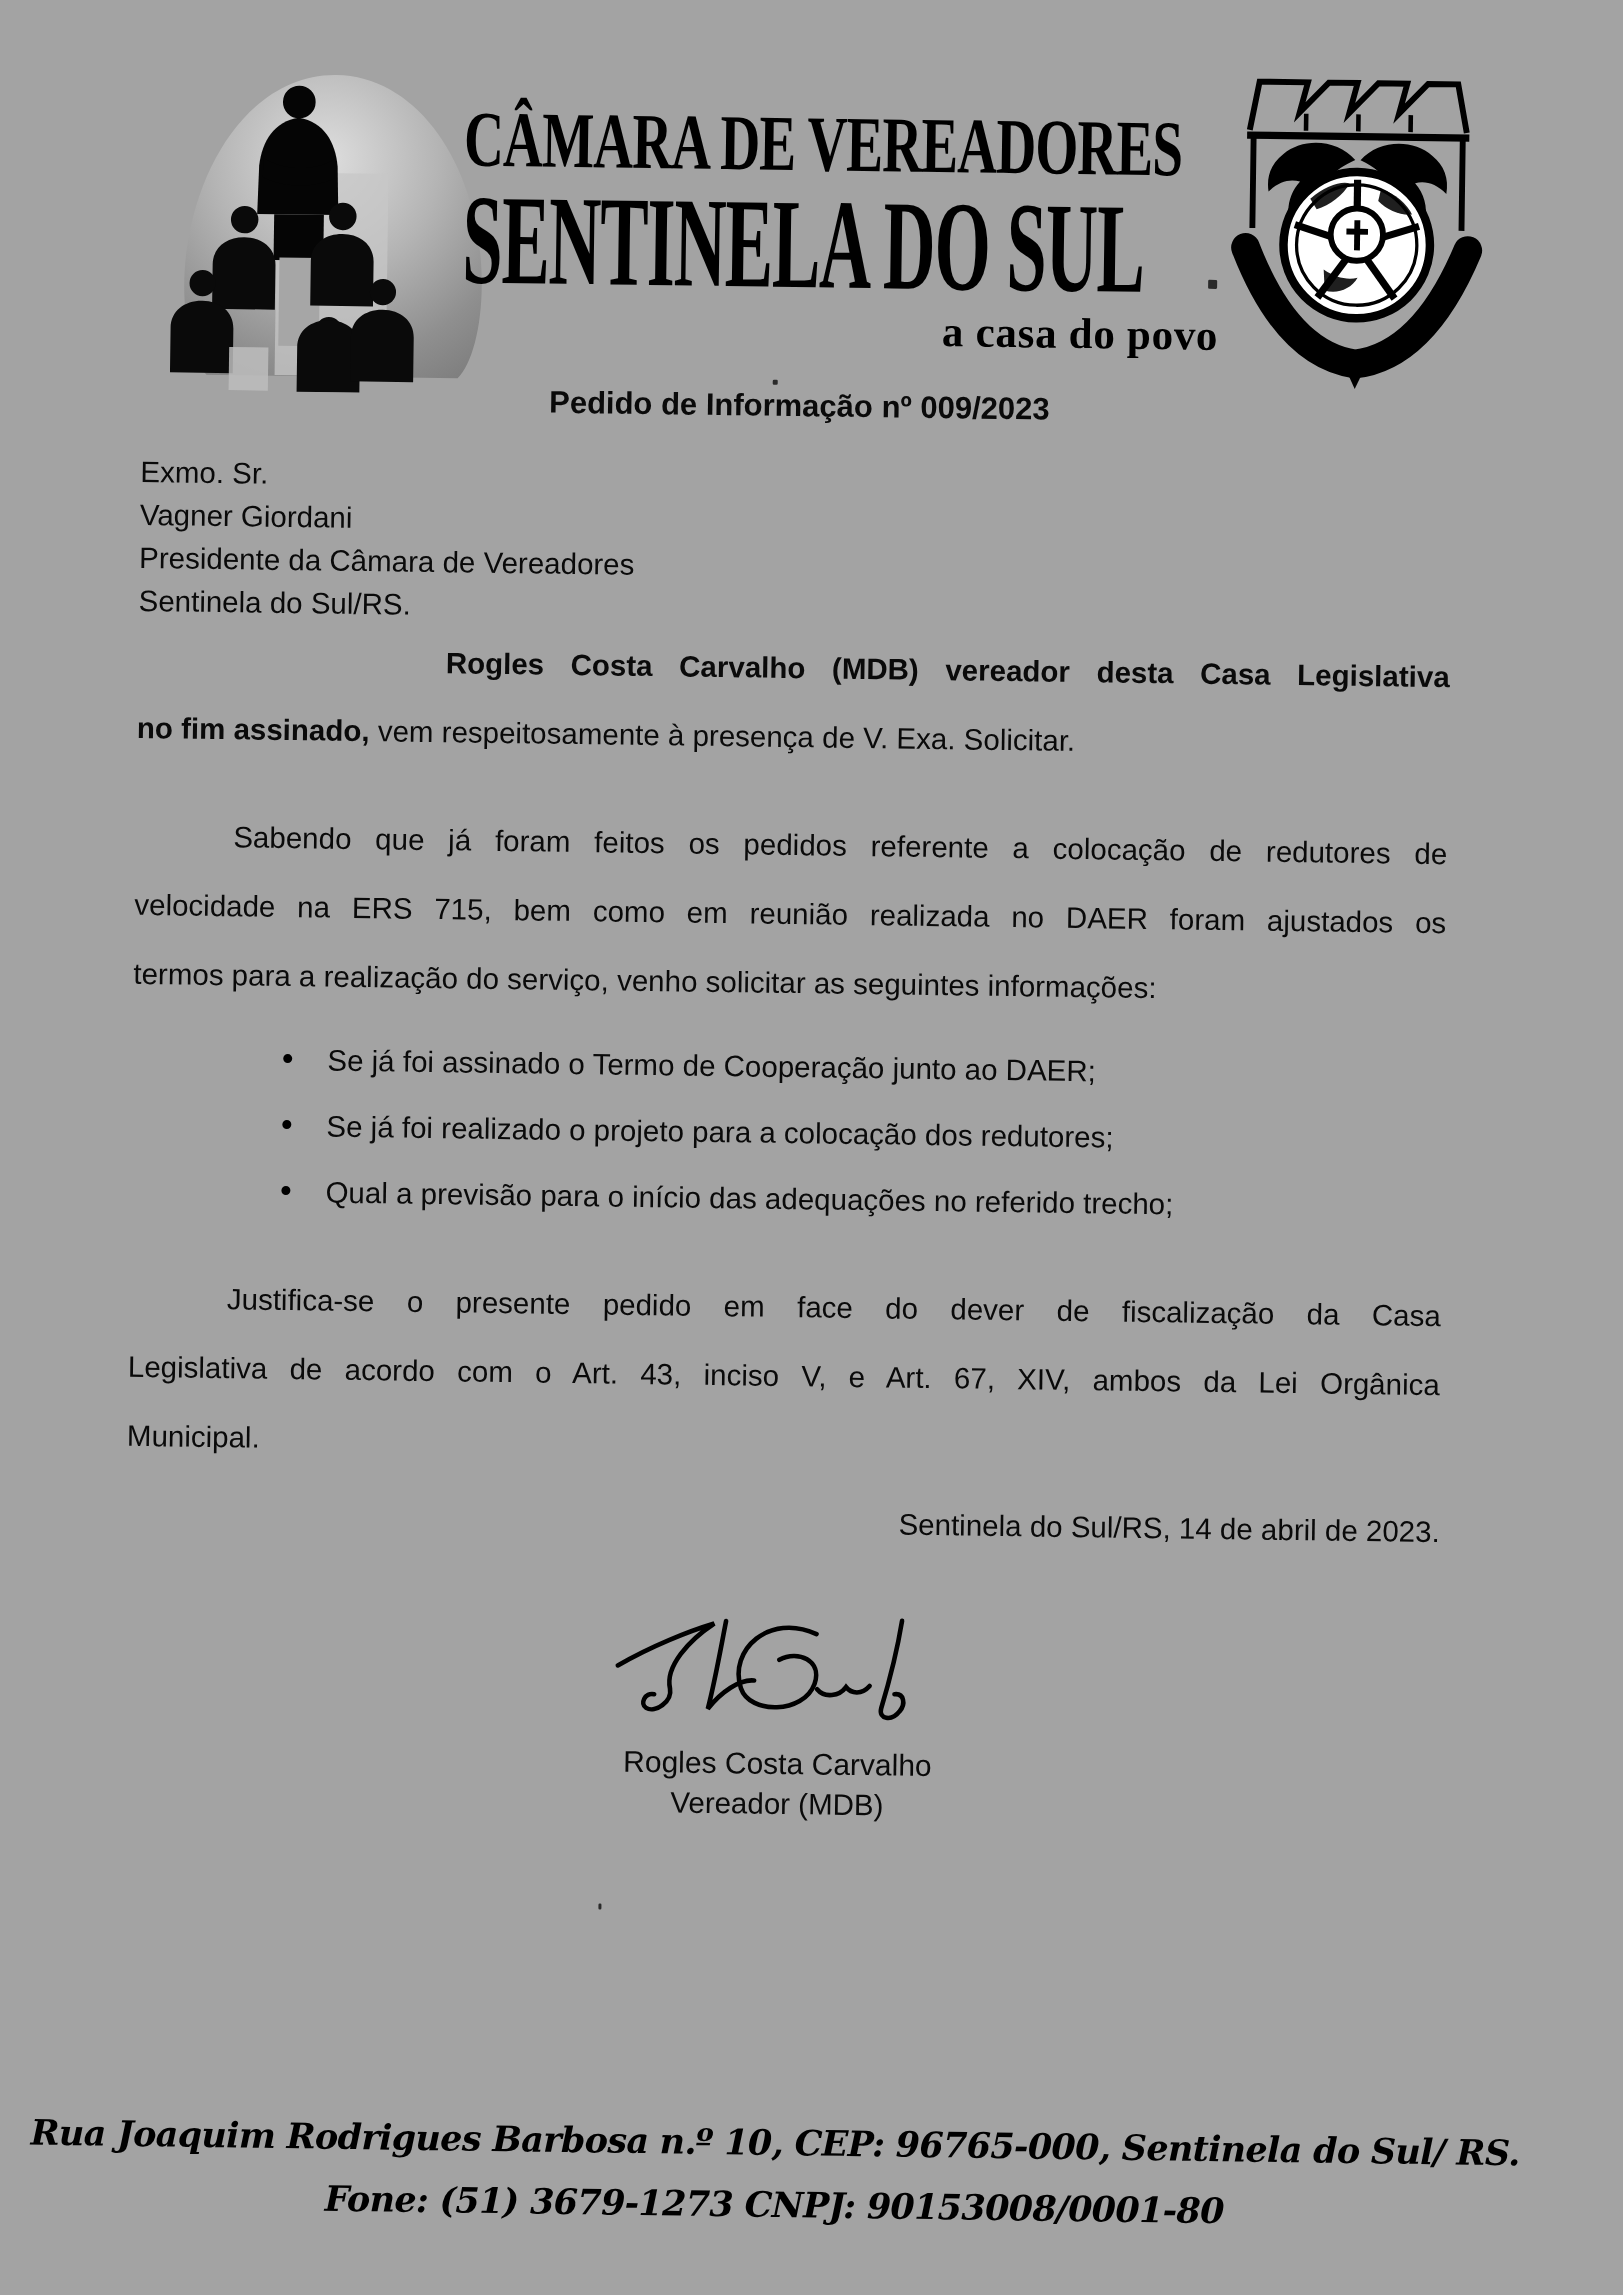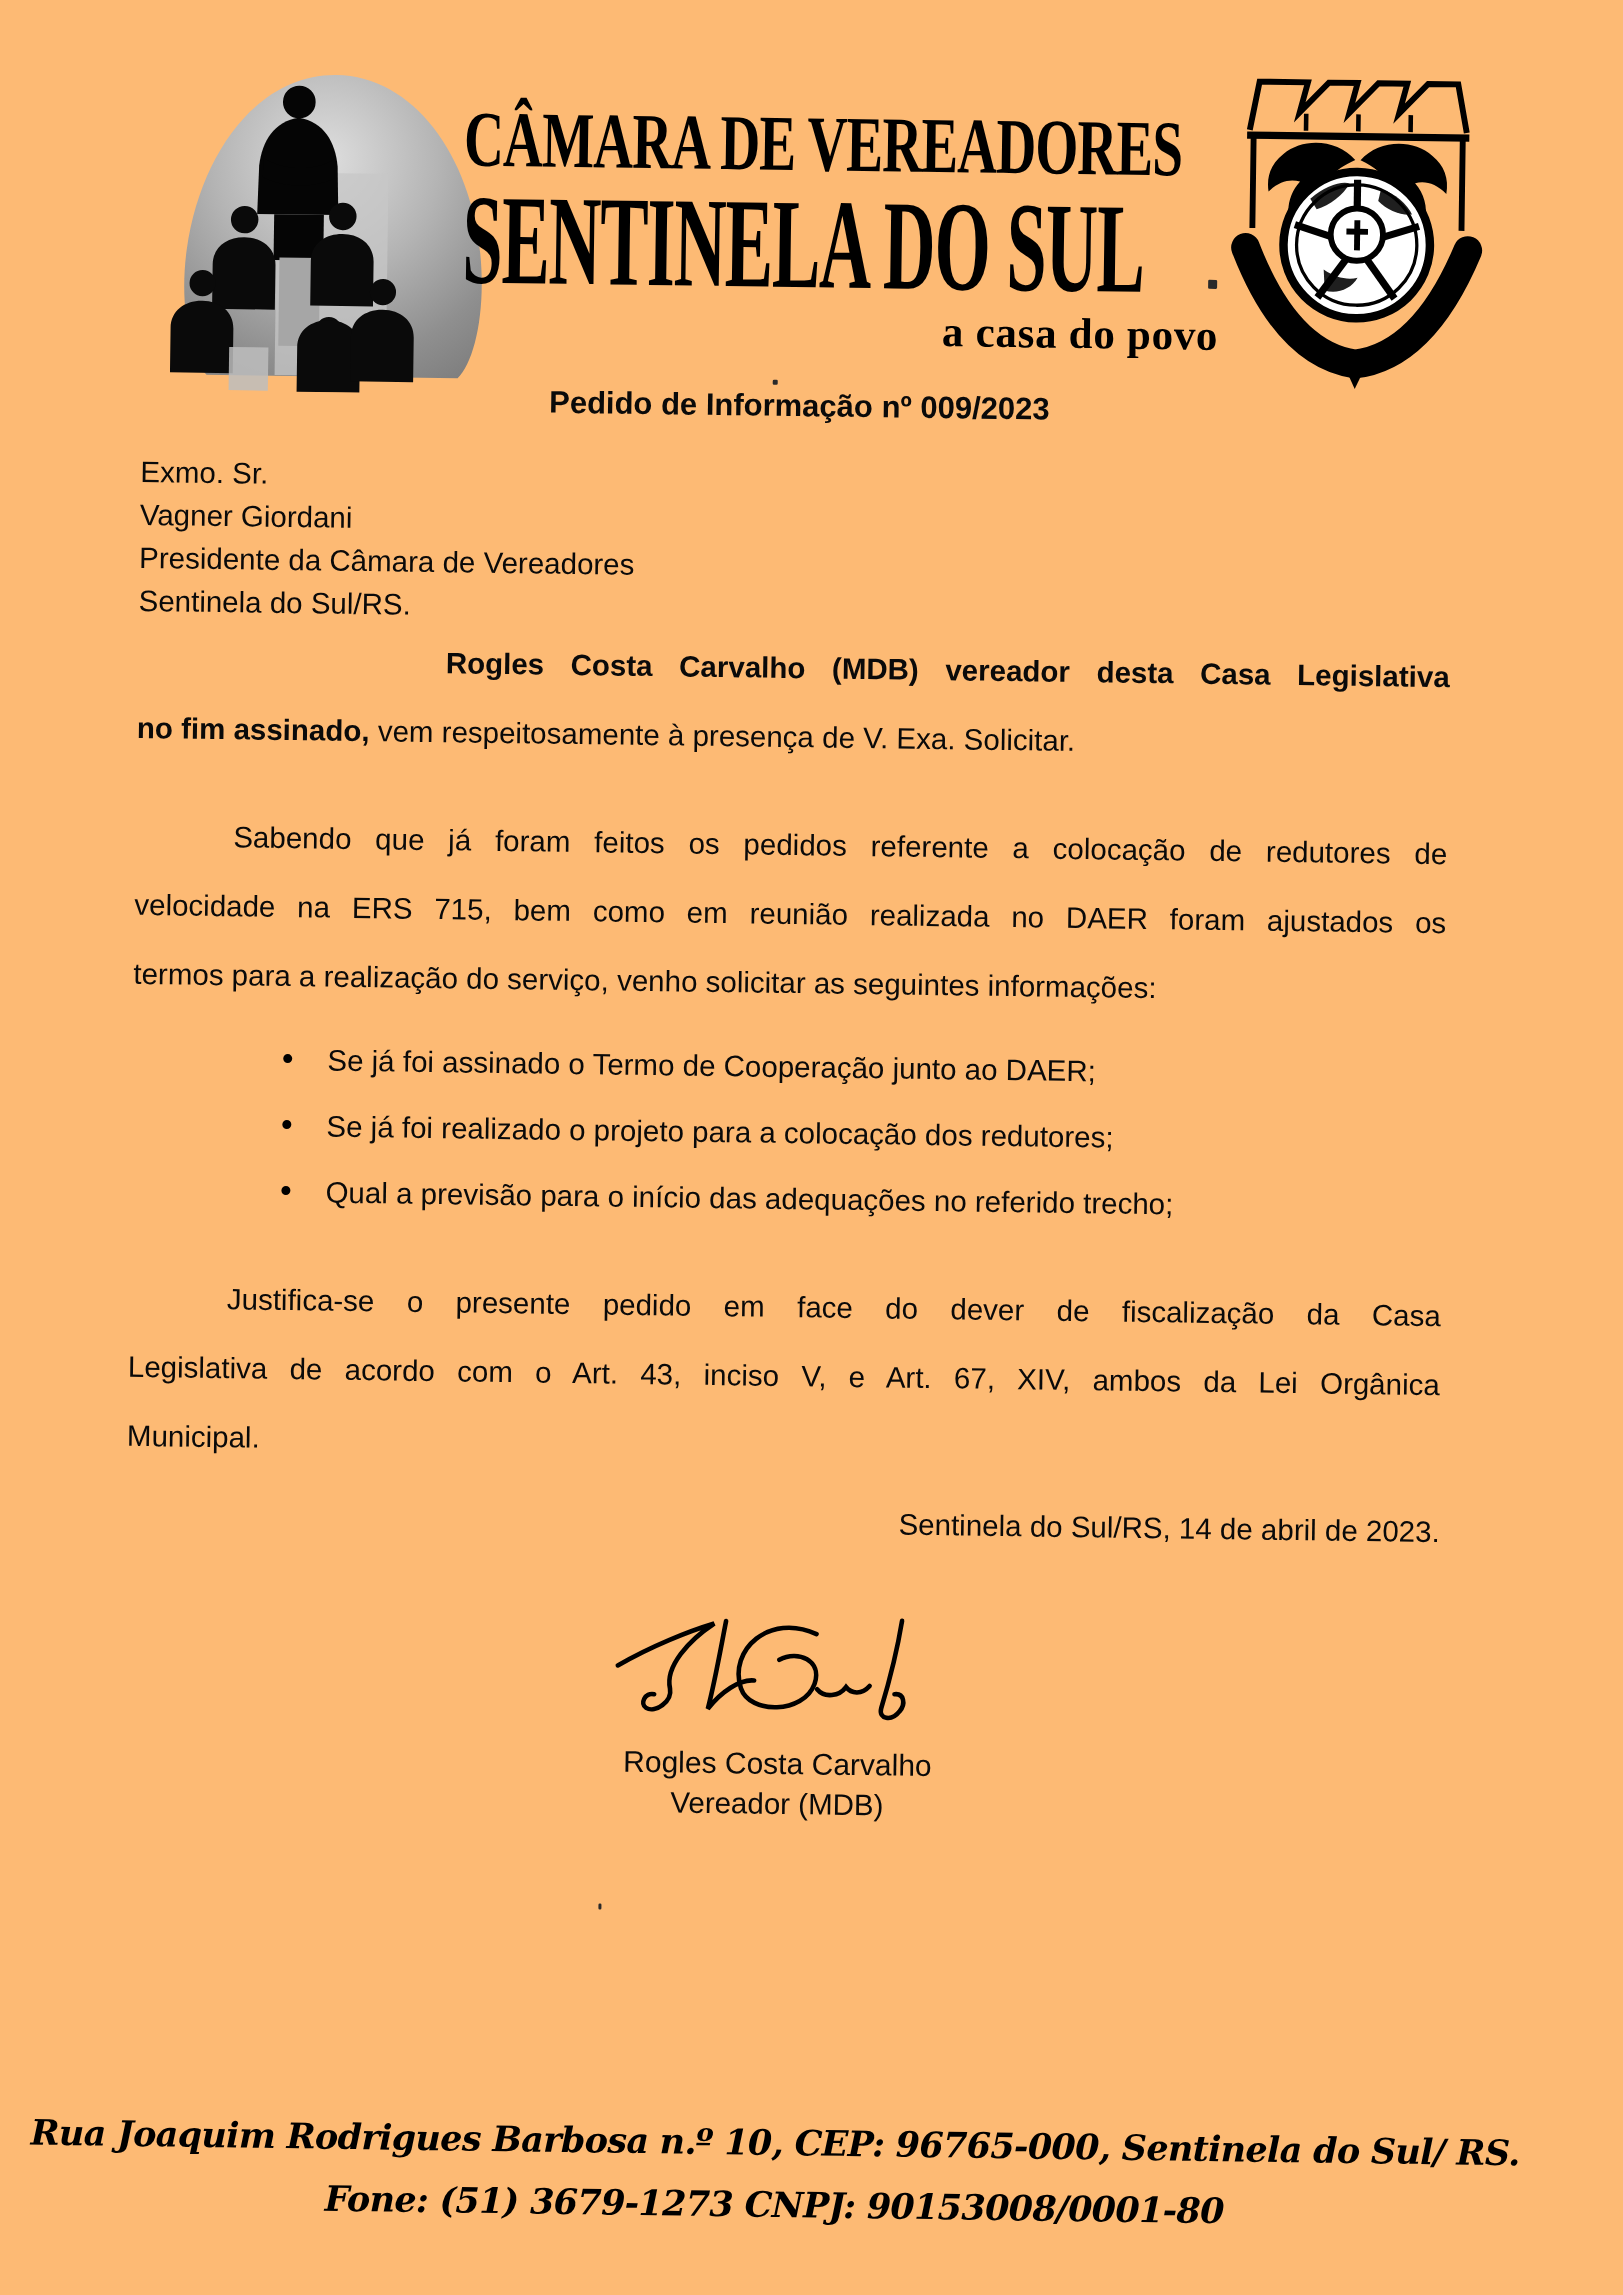--- a/index.html
+++ b/index.html
@@ -1,18 +1,18 @@
 <!DOCTYPE html>
 <html lang="pt" style="font-size:10.5px"><head>
 <meta charset="utf-8">
 <title>Pedido de Informação nº 009/2023</title>
 <style>
   html,body{margin:0;padding:0;background:#6b6b6b;}
   .page{
-    position:relative;width:1623px;height:2295px;background:#fdba74;
+    position:relative;width:1623px;height:2295px;background:#a3a3a3;
     overflow:hidden;color:#0a0a0a;font-family:"Liberation Sans",sans-serif;
   }
   .rot{position:absolute;inset:0;transform:rotate(0.8deg);transform-origin:79px 0;}
 
   
   .logo{position:absolute;left:149px;top:58px;width:376px;height:331px;}
   .coat{position:absolute;left:1229px;top:56px;width:262px;height:317px;}
   .titles{position:absolute;left:466px;top:97px;width:766px;}
   .org1{
     font-family:"Liberation Serif",serif;font-weight:700;font-size:79px;line-height:73px;

